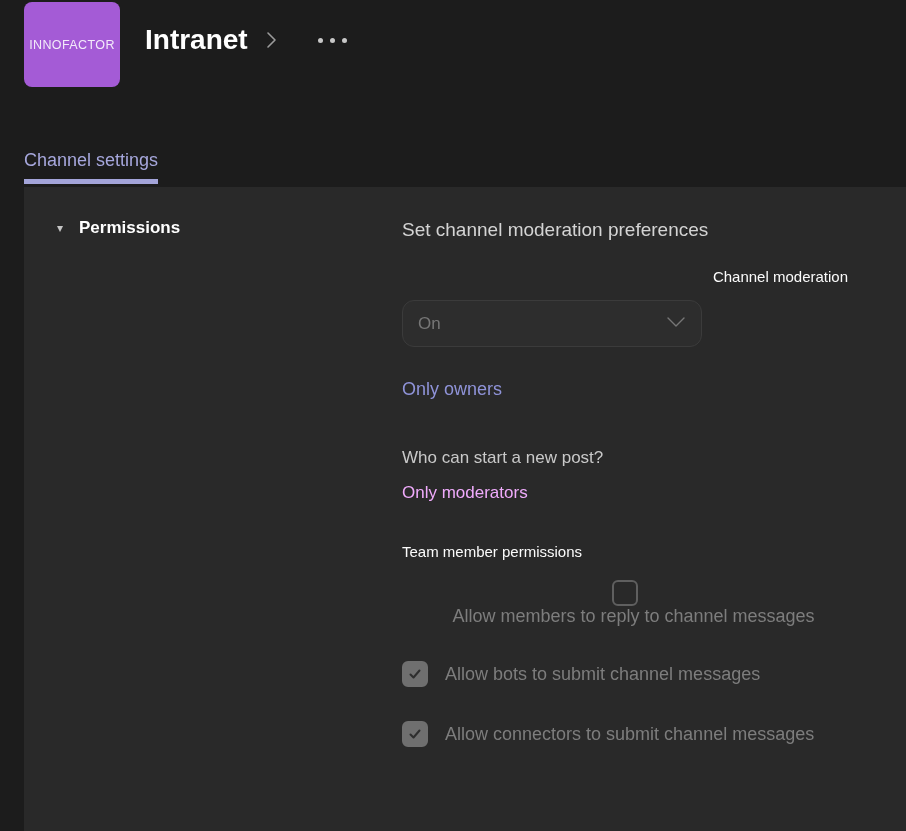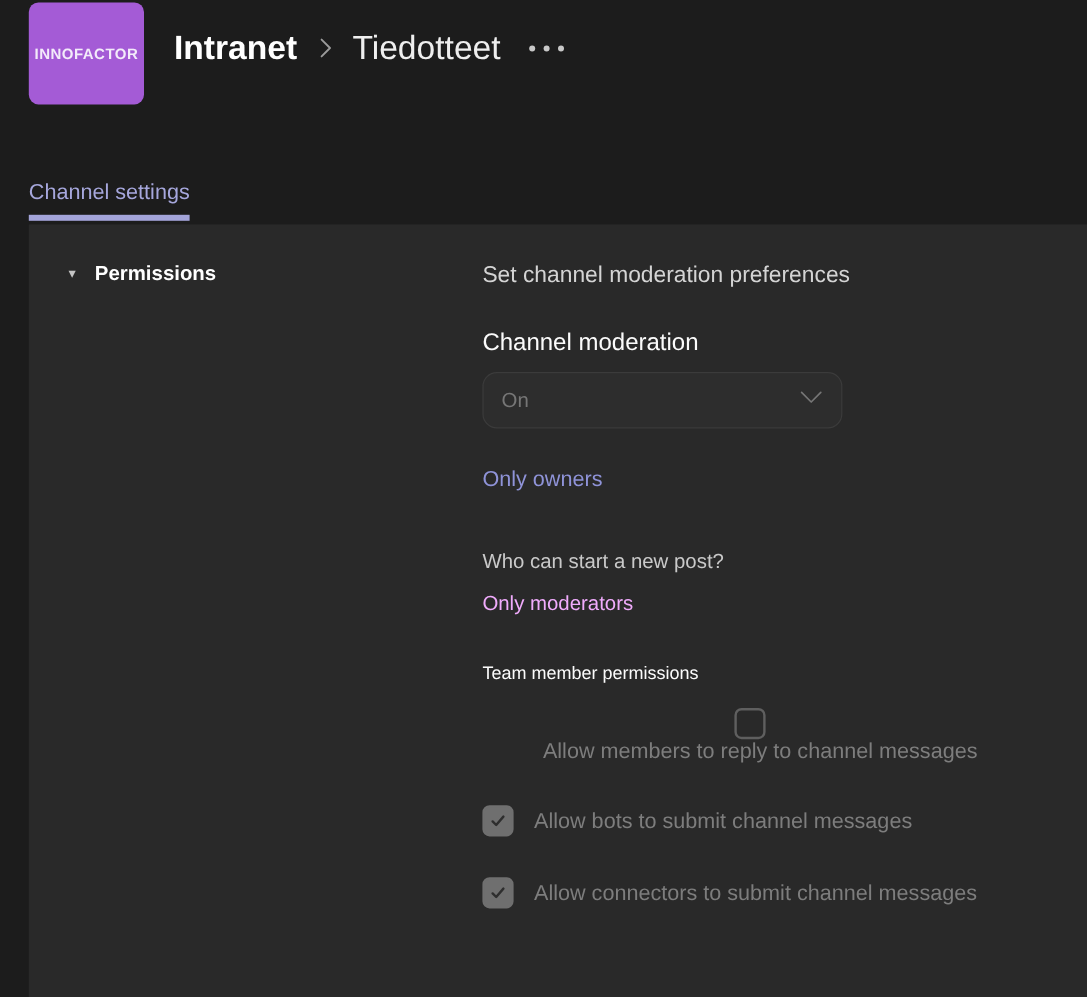--- a/index.html
+++ b/index.html
@@ -16,21 +16,21 @@
   .app-header { position:absolute; top:0; left:0; right:0; height:110px; }
   .logo {
     position:absolute; left:24px; top:2px;
     width:96px; height:85px;
     background:#a45bd6;
     border-radius:8px;
     display:flex; align-items:center; justify-content:center;
     cursor:pointer;
   }
   .logo span {
-    color:#f3ebfa; font-size:12.5px; font-weight:700; letter-spacing:0.4px;
+    color:#f3ebfa; font-size:12.5px; font-weight:400; letter-spacing:0.4px;
   }
   .breadcrumb {
     position:absolute; left:145px; top:24px;
     display:flex; align-items:center;
   }
   .crumb-team { font-size:28px; font-weight:700; color:#ffffff; cursor:pointer; }
   .crumb-sep { margin:0 14px; display:flex; align-items:center; }
   .crumb-channel { font-size:28px; font-weight:400; color:#eeeeee; cursor:pointer; }
   .more-dots { display:flex; gap:7px; margin-left:22px; align-items:center; cursor:pointer; padding:6px 2px; }
   .more-dots i { width:5px; height:5px; border-radius:50%; background:#c8c8c8; }
@@ -56,21 +56,21 @@
   .accordion-header {
     display:flex; align-items:center; gap:16px;
     padding:31px 0 0 33px;
     cursor:pointer;
   }
   .acc-chevron { color:#c4c4c4; font-size:12px; line-height:1; }
   .acc-title { font-size:17px; font-weight:700; color:#ffffff; }
 
   .right-col { flex:1; padding:30px 58px 0 0; }
   .mod-heading { font-size:19px; font-weight:400; color:#d4d4d4; line-height:26px; }
-  .field-label { margin-top:34px; font-size:20px; font-weight:400; color:#fbfbfb; line-height:19px; }
+  .field-label { margin-top:24px; font-size:15px; font-weight:400; color:#fbfbfb; line-height:19px;text-align:right; }
 
   .dropdown {
     margin-top:14px;
     width:300px; height:47px;
     background:#2d2d2d;
     border:1px solid #3b3b3b;
     border-radius:12px;
     display:flex; align-items:center; justify-content:space-between;
     padding:0 14px 0 15px;
     cursor:default;
@@ -106,21 +106,20 @@
     <div class="logo">
       <span>INNOFACTOR</span>
     </div>
     <div class="breadcrumb">
       <span class="crumb-team">Intranet</span>
       <span class="crumb-sep">
         <svg width="18" height="24" viewBox="0 0 18 24" fill="none">
           <path d="M6 5 L13 12 L6 19" stroke="#9b9b9b" stroke-width="1.6" fill="none" stroke-linecap="round" stroke-linejoin="round"></path>
         </svg>
       </span>
-      <span class="crumb-channel">Tiedotteet</span>
       <span class="more-dots">
           <i></i>
           <i></i>
           <i></i>
         </span>
     </div>
   </header>
 
   <nav class="tabbar">
     <div class="tab">Channel settings</div>

